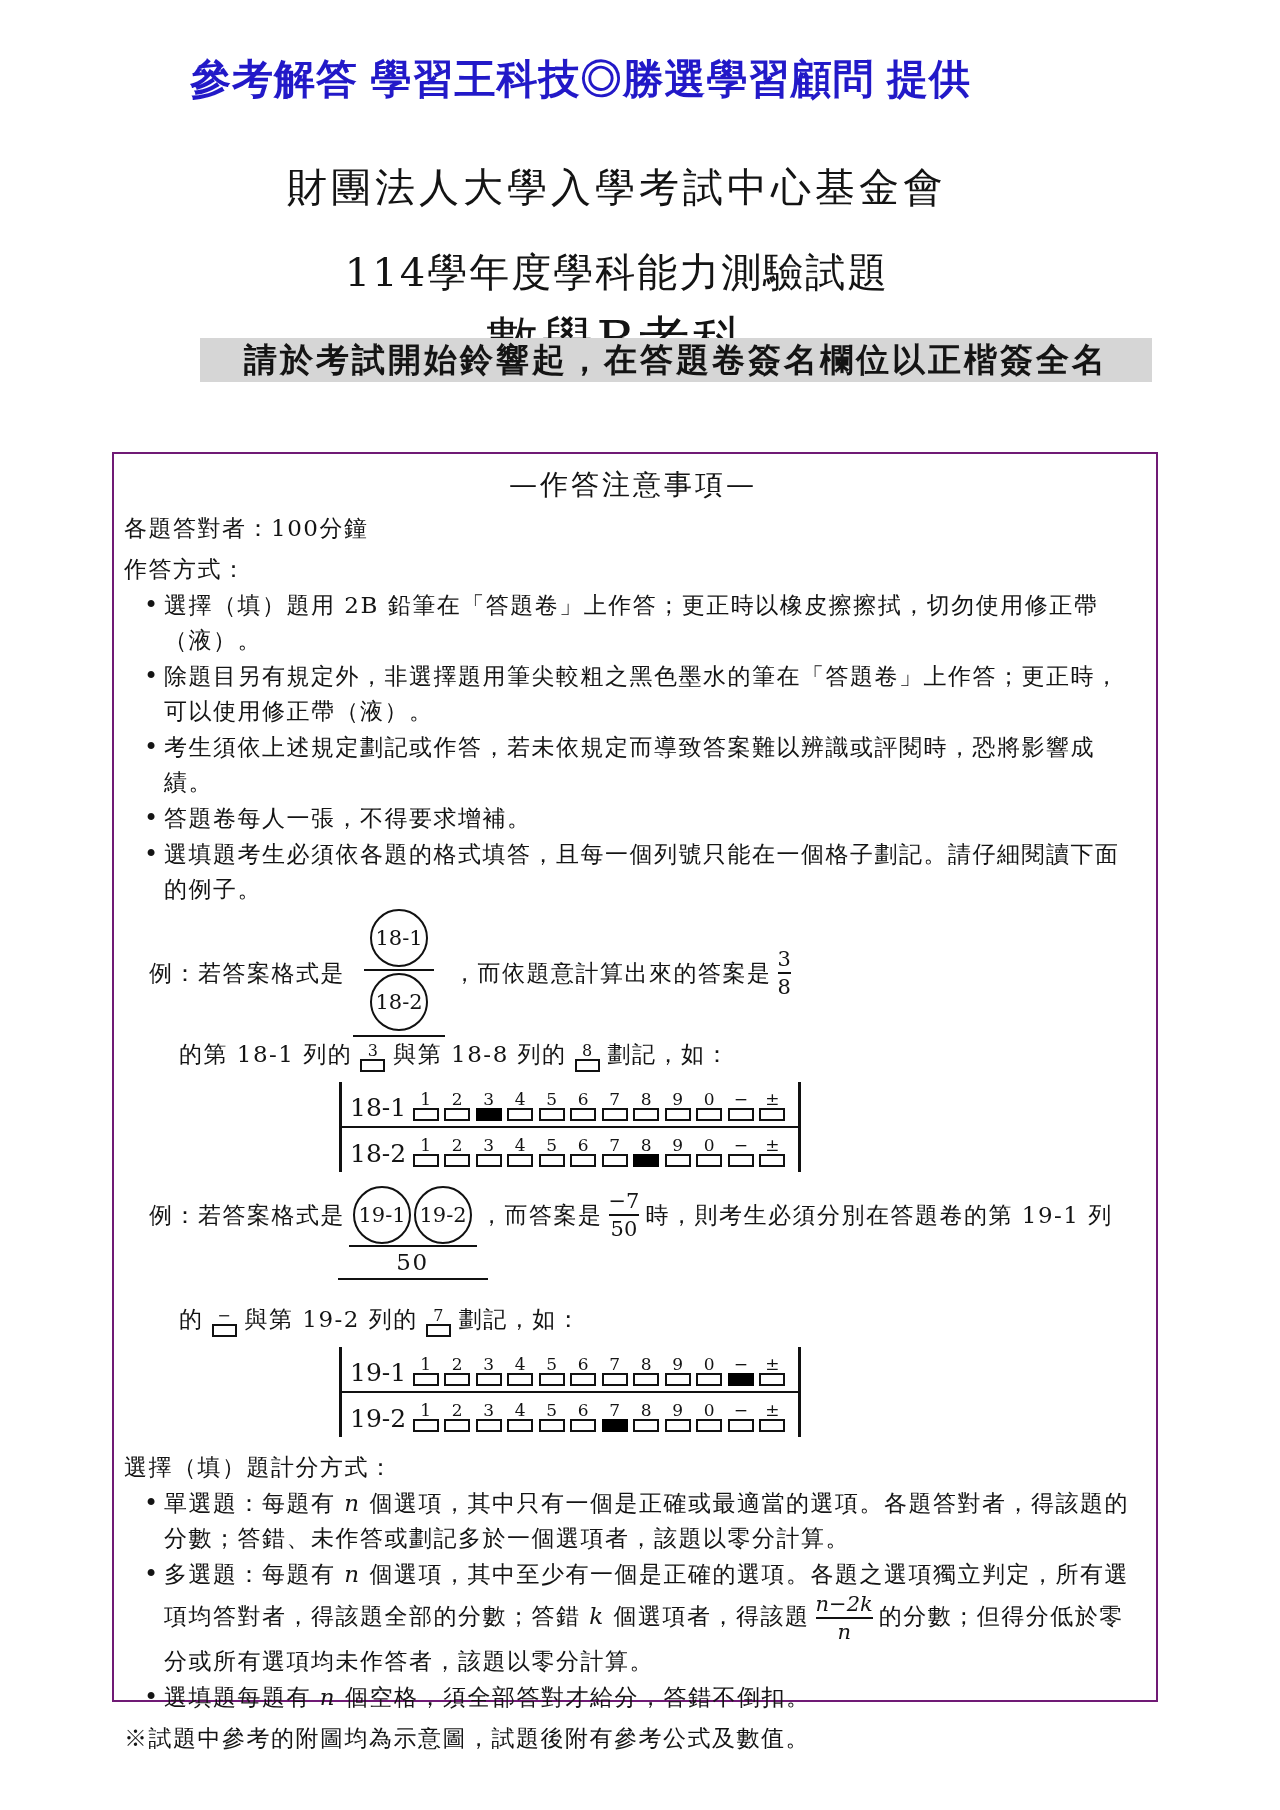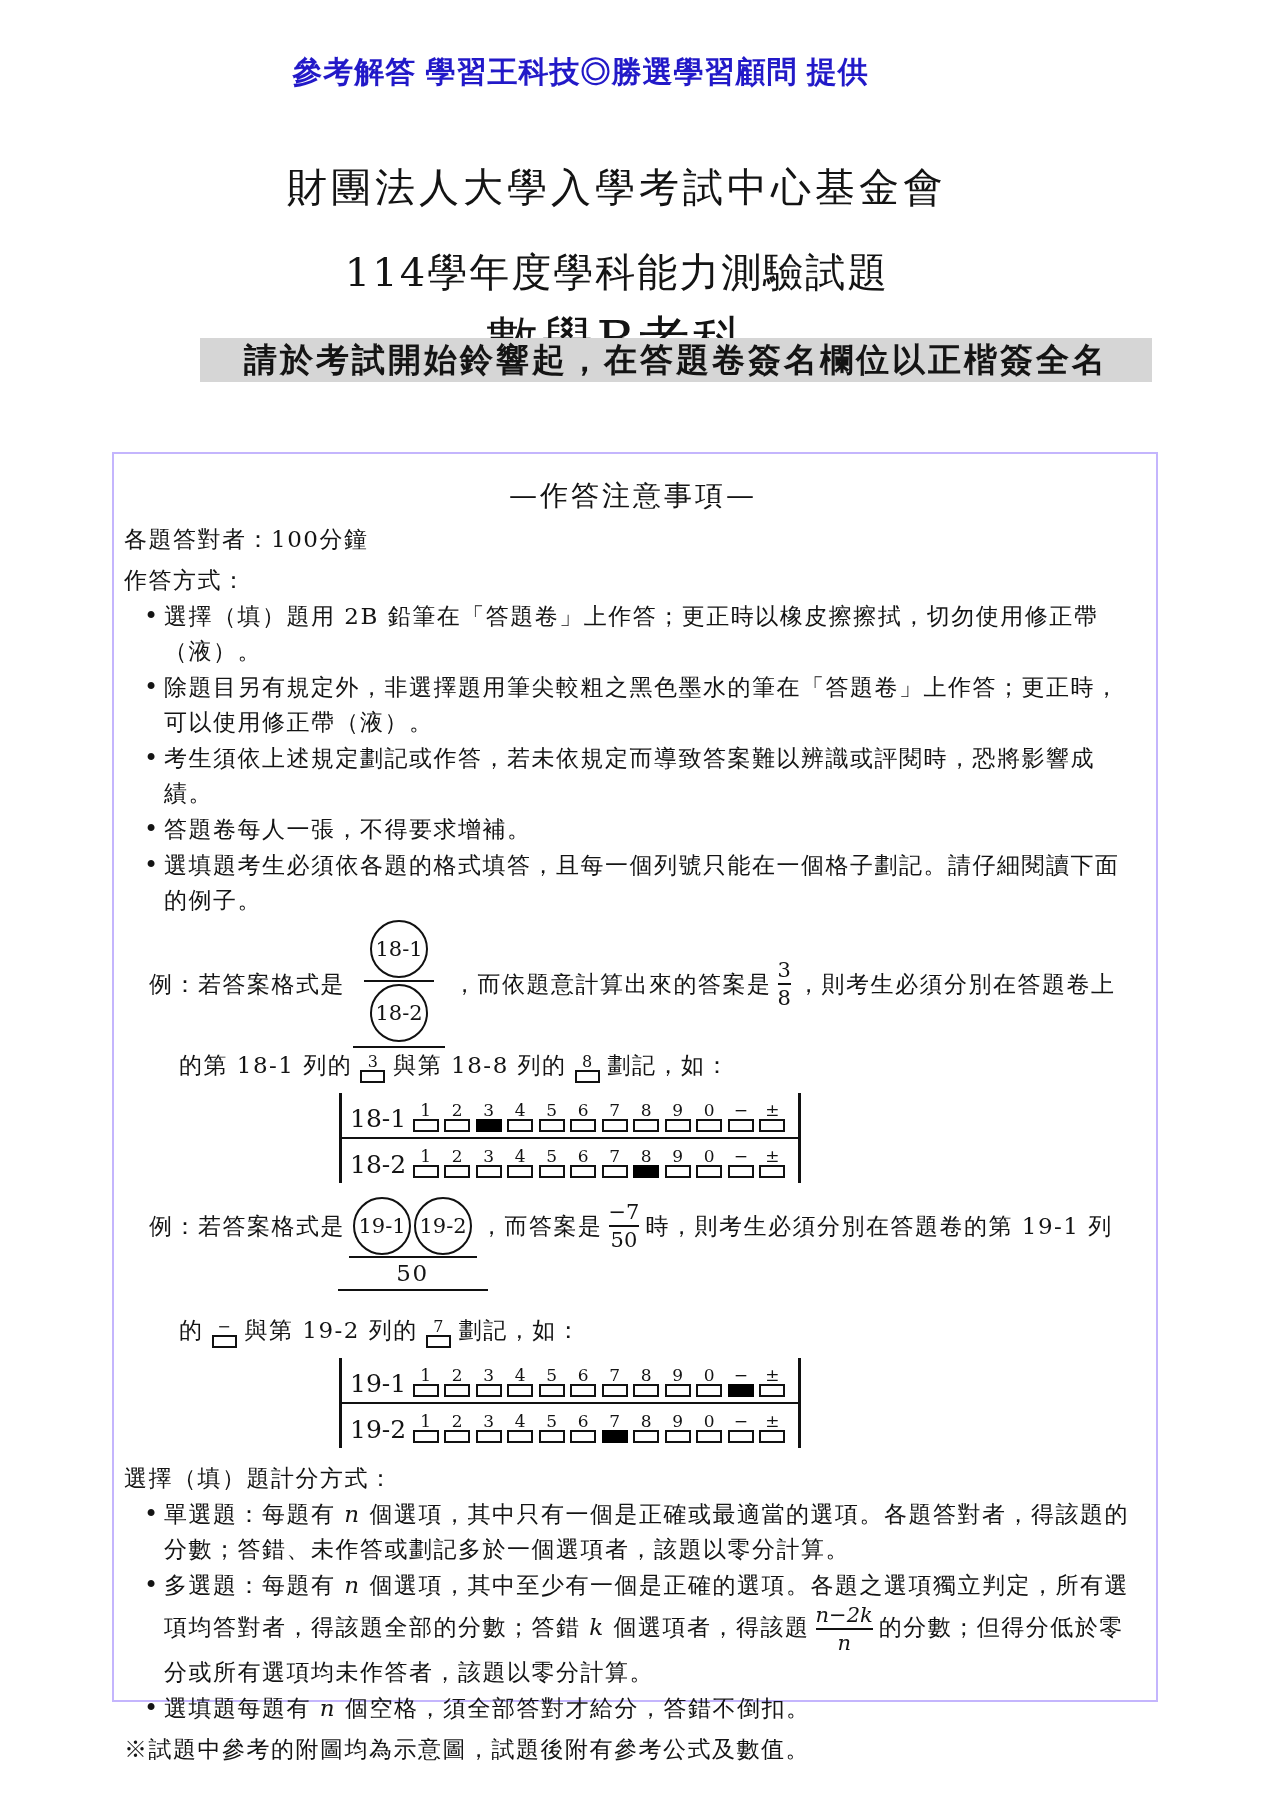--- a/index.html
+++ b/index.html
@@ -9,34 +9,34 @@
   }
   *{margin:0;padding:0;box-sizing:border-box;}
   html,body{background:#ffffff;}
   .page{
     position:relative;width:1280px;height:1810px;background:#fff;
     color:var(--ink);font-family:"DejaVu Serif", serif;overflow:hidden;
   }
   .provider{
     position:absolute;top:52px;left:0;width:1115px;text-align:center;
     font-family:"Liberation Sans", sans-serif;font-weight:bold;
-    font-size:30px;color:var(--blue);letter-spacing:1px;padding-left:46px;
+    font-size:41px;color:var(--blue);letter-spacing:1px;padding-left:46px;
   }
   .titles{position:absolute;top:160px;left:0;width:1234px;text-align:center;}
   .t1{font-size:40px;letter-spacing:4px;}
   .t2{font-size:40px;letter-spacing:2px;margin-top:30px;}
   .t3{font-size:52px;letter-spacing:3px;margin-top:6px;}
   .notice{
     position:absolute;left:155px;top:338px;width:952px;height:44px;
     background:var(--nbg);font-size:33px;font-weight:bold;line-height:44px;
     text-align:center;letter-spacing:3px;white-space:nowrap;margin-left:45px;
   }
   .box{
     position:absolute;left:112px;top:452px;width:1046px;height:1250px;
-    border:2px solid #c4b5fd;padding:21px 14px 0 10px;
+    border:2px solid #701a75;padding:10px 14px 0 10px;
   }
   .box-heading{text-align:center;font-size:28px;letter-spacing:3px;margin-top:2px;}
   .line{font-size:23px;letter-spacing:1.5px;margin-top:8px;line-height:33px;}
   .bullets{list-style:none;margin:2px 0 0 20px;}
   .bullets li{
     position:relative;font-size:23px;letter-spacing:1.5px;line-height:35px;
     padding-left:20px;margin-top:1px;
   }
   .bullets li::before{content:"\2022";position:absolute;left:0;top:0;font-size:24px;}
   .it{font-style:italic;font-family:"DejaVu Serif", serif;}
@@ -119,21 +119,20 @@
         <span class="bar1"></span>
         <span class="circ">18-2</span>
         <span class="bar2"></span>
       </span>
       <span>，而依題意計算出來的答案是</span>
       <span class="ifrac">
         <span>3</span>
         <span class="fline"></span>
         <span>8</span>
       </span>
-      <span>，則考生必須分別在答題卷上</span>
     </div>
     <div class="rich-line"><span>的第 18-1 列的</span><span class="labelbox">
           <span class="lbl">3</span>
           <span class="rect"></span>
         </span><span>與第 18-8 列的</span><span class="labelbox">
           <span class="lbl">8</span>
           <span class="rect"></span>
         </span><span>劃記，如：</span></div>
 
     <div class="mgrid">

